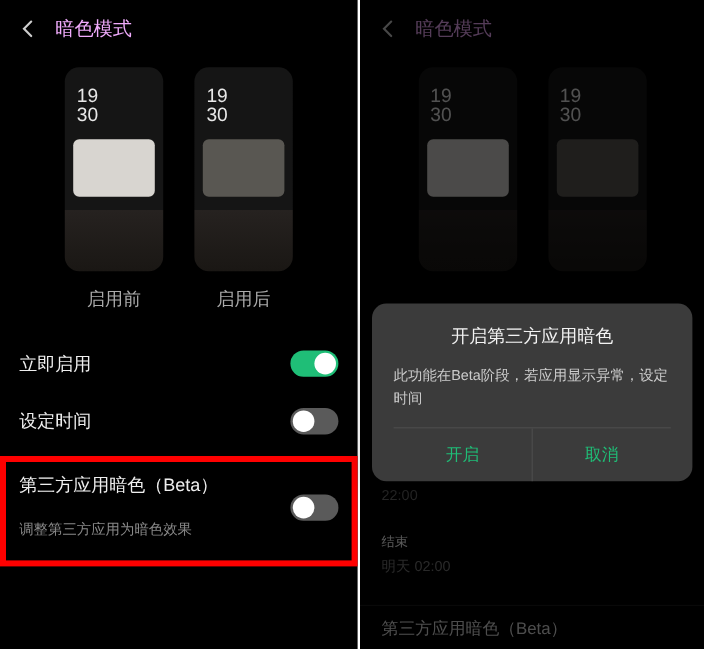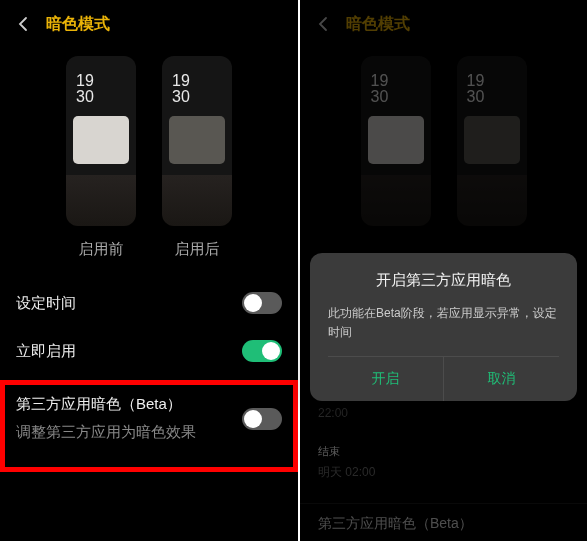--- a/index.html
+++ b/index.html
@@ -33,37 +33,36 @@
       padding: 14px 16px;
       height: 48px;
     }
     .back-icon {
       color: #cccccc;
       font-size: 20px;
       margin-right: 14px;
     }
     .back-icon svg { display: block; }
     .title {
-      color: #eab308;
+      color: #f0abfc;
       font-size: 16px;
-      font-weight: bold;
     }
     .previews {
       display: flex;
       justify-content: center;
       gap: 26px;
       padding: 8px 0 0;
     }
     .preview-col {
       display: flex;
       flex-direction: column;
       align-items: center;
     }
     .phone {
-      width: 70px;
+      width: 82px;
       height: 170px;
       border-radius: 12px;
       background: linear-gradient(to bottom, #151515 0%, #151515 70%, #262220 70%, #1a1714 100%);
       position: relative;
       overflow: hidden;
     }
     .phone-time {
       position: absolute;
       top: 17px;
       left: 10px;
@@ -104,22 +103,22 @@
       justify-content: space-between;
       padding: 11px 0;
       min-height: 48px;
     }
     .row-label {
       color: #eeeeee;
       font-size: 15px;
     }
     .row-sub {
       color: #888888;
-      font-size: 15px;
-      margin-top: 9px;
+      font-size: 12px;
+      margin-top: 19px;
     }
     .toggle {
       width: 40px;
       height: 22px;
       border-radius: 11px;
       position: relative;
     }
     .toggle-on {
       background: #1fbe77;
     }
@@ -249,28 +248,28 @@
             <div>30</div>
           </div>
           <div class="widget-dark"></div>
         </div>
         <div class="preview-label">启用后</div>
       </div>
     </div>
 
     <div class="settings">
       <div class="row">
+        <span class="row-label">立即启用</span>
+        <div class="toggle toggle-on">
+            <div class="knob"></div>
+          </div>
+      </div>
+      <div class="row">
         <span class="row-label">设定时间</span>
         <div class="toggle toggle-off">
-            <div class="knob"></div>
-          </div>
-      </div>
-      <div class="row">
-        <span class="row-label">立即启用</span>
-        <div class="toggle toggle-on">
             <div class="knob"></div>
           </div>
       </div>
       <div class="row" style="padding-top:20px;">
         <div>
           <div class="row-label">第三方应用暗色（Beta）</div>
           <div class="row-sub">调整第三方应用为暗色效果</div>
         </div>
         <div class="toggle toggle-off">
             <div class="knob"></div>

